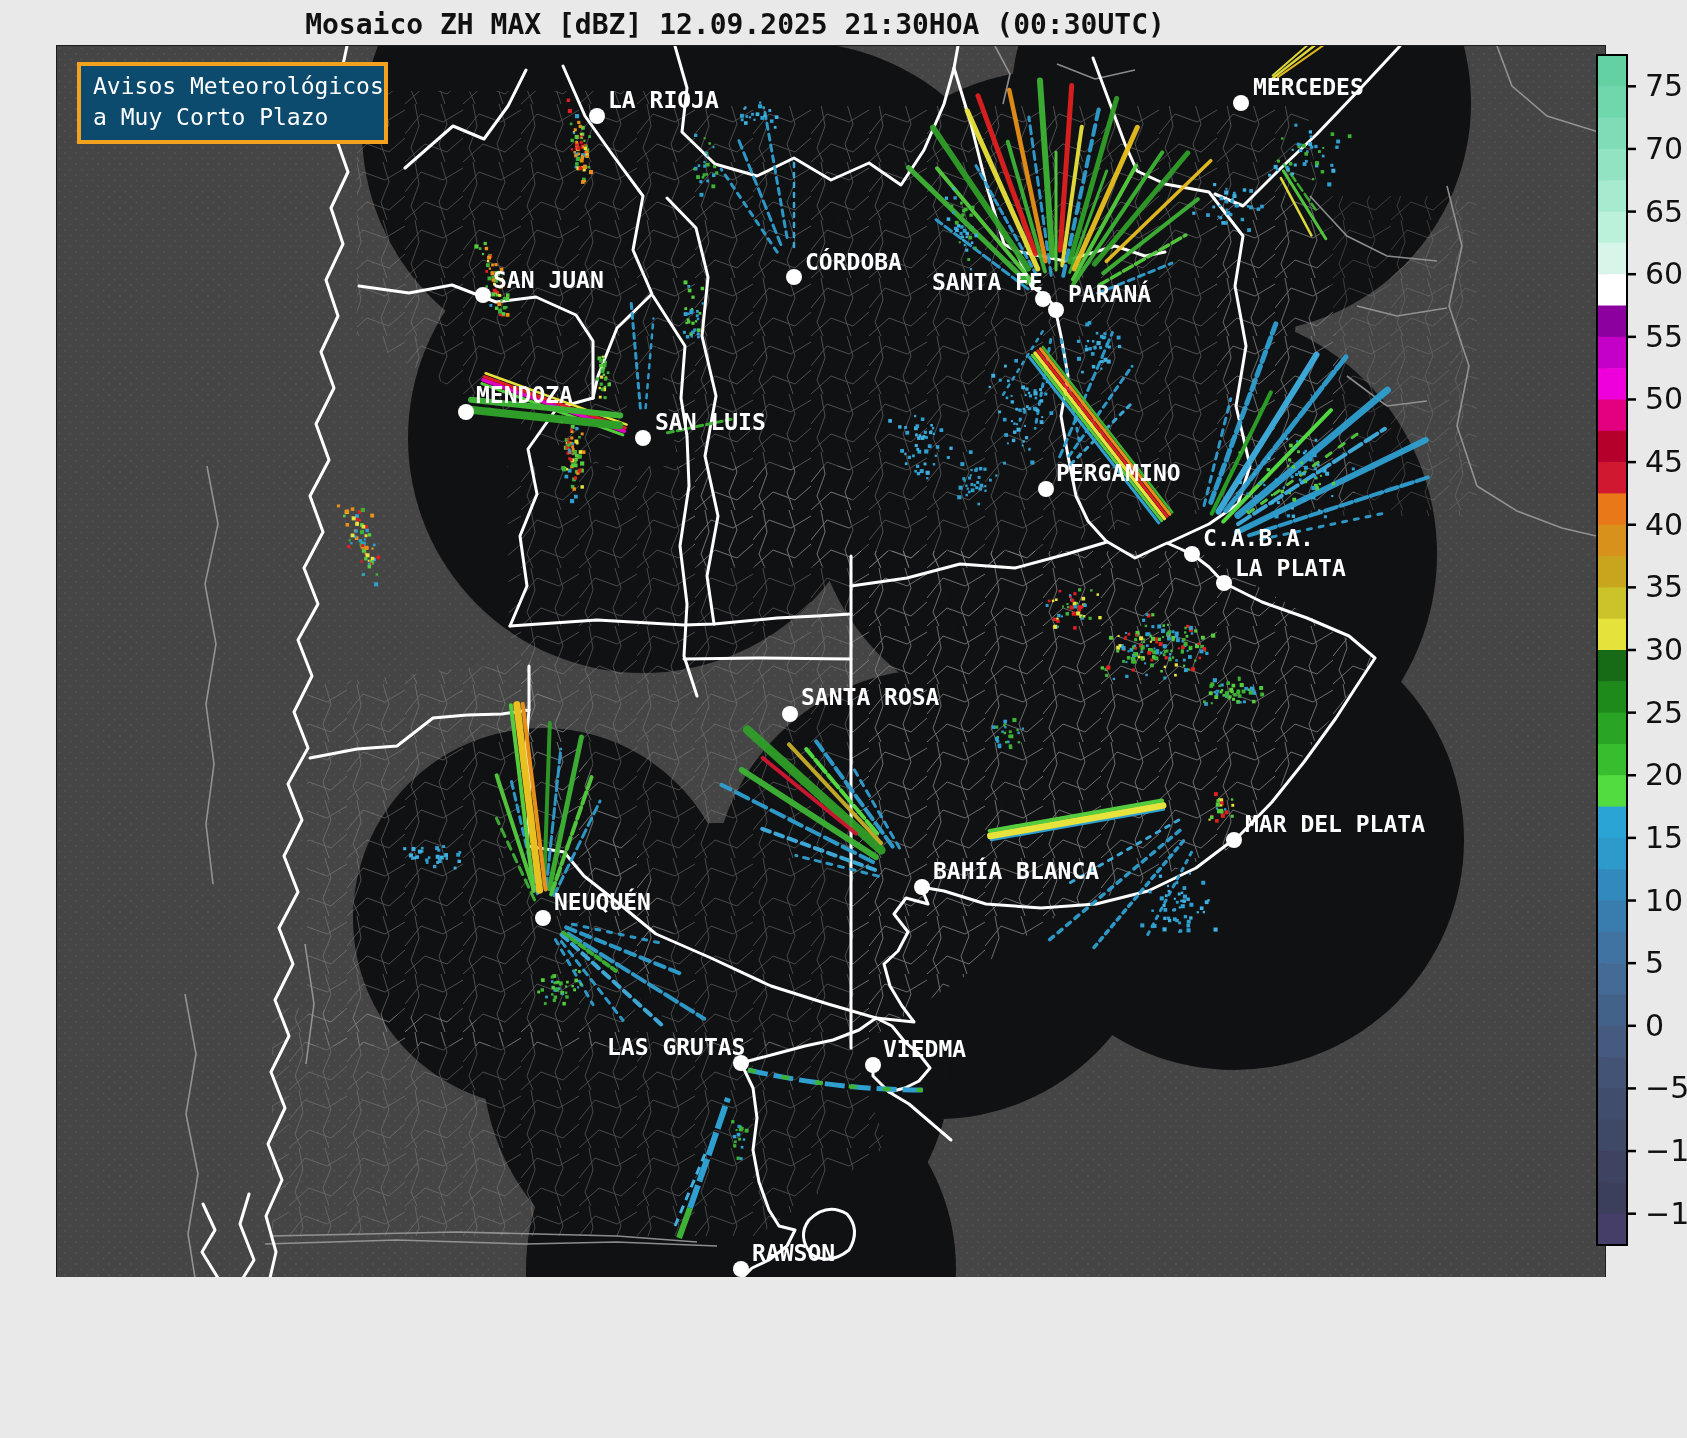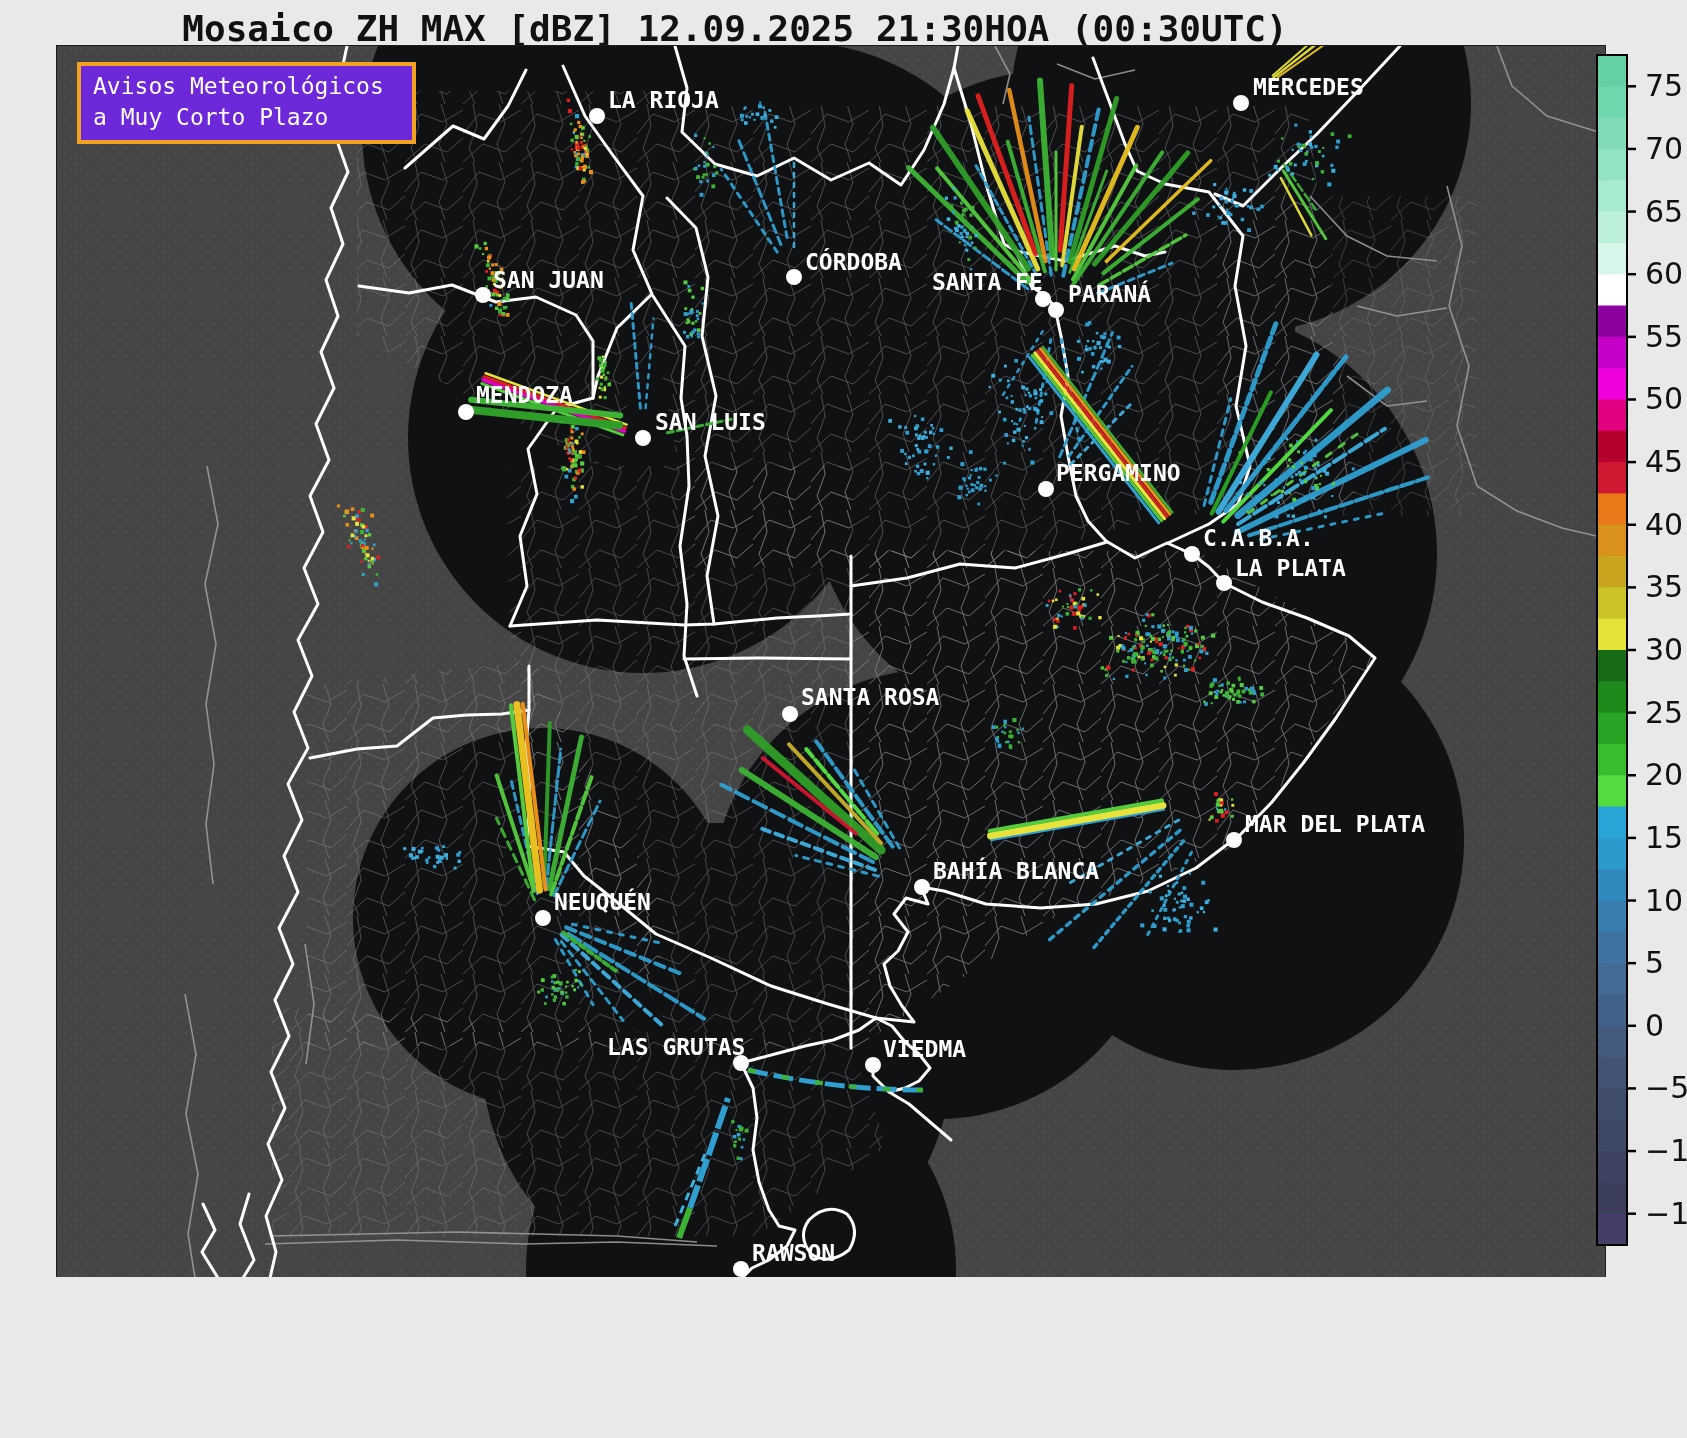--- a/index.html
+++ b/index.html
@@ -1,23 +1,23 @@
 <!DOCTYPE html>
 <html><head>
 <meta charset="utf-8">
 <style>
   html,body{margin:0;padding:0;}
   body{width:1687px;height:1438px;background:#e9e9e9;position:relative;overflow:hidden;
        font-family:"DejaVu Sans Mono",monospace;}
   .title{position:absolute;left:0;top:8px;width:1470px;text-align:center;
-         font-size:36px;font-weight:700;color:#111;letter-spacing:0px;}
+         font-size:28px;font-weight:700;color:#111;letter-spacing:0px;}
   .map-wrap{position:absolute;left:12px;top:45px;width:1548px;height:1232px;
             border:1px solid #1c1c1c;background:#454546;overflow:hidden;margin-left:44px;}
-  .aviso{position:absolute;left:20px;top:16px;background:#6d28d9;border:4px solid #f2a21f;
-         color:#fff;font-size:23px;line-height:31px;padding:5px 28px 7px 12px;}
+  .aviso{position:absolute;left:20px;top:16px;background:#0c4a6e;border:4px solid #f2a21f;
+         color:#fff;font-size:23px;line-height:31px;padding:5px 0 7px 12px;}
   .colorbar{position:absolute;left:1561px;top:50px;width:126px;height:1260px;margin-left:34px;}
   .footer{position:absolute;left:0;top:1277px;width:1687px;height:161px;background:#e9e9e9;}
   svg text.city{font-family:"DejaVu Sans Mono",monospace;font-weight:700;font-size:23px;fill:#fff;}
   .cb-label{font-family:"DejaVu Sans",sans-serif;font-size:30px;fill:#111;}
 </style>
 </head>
 <body>
 
 <div class="title">Mosaico ZH MAX [dBZ] 12.09.2025 21:30HOA (00:30UTC)</div>
 

